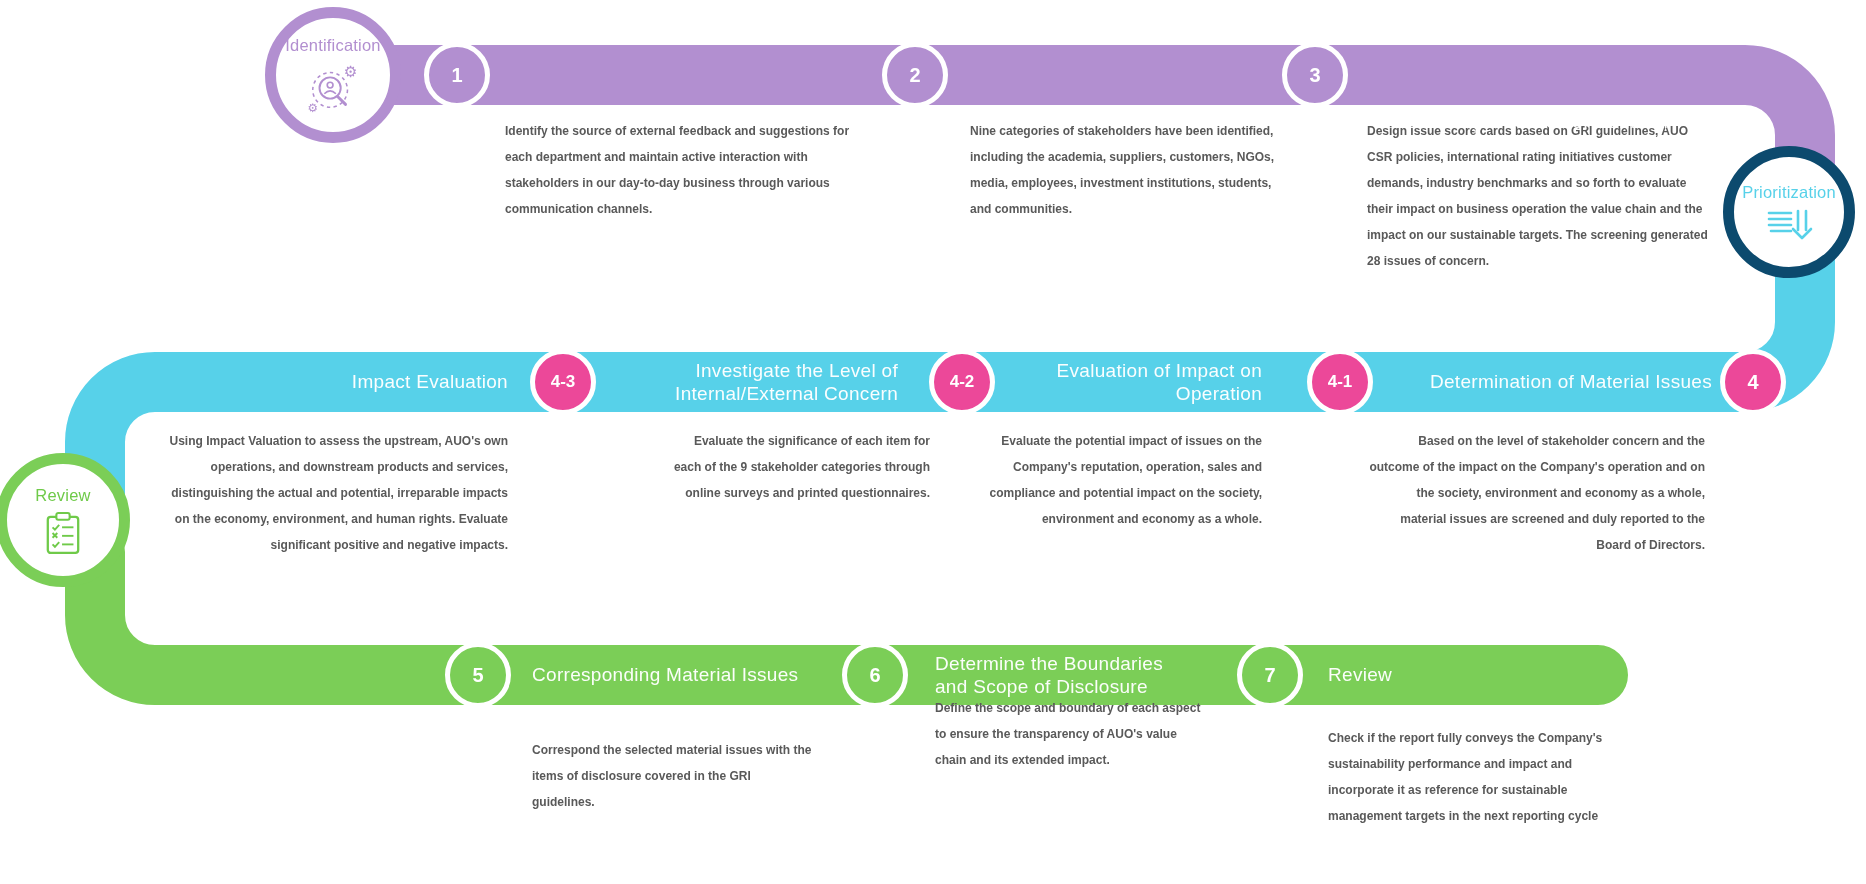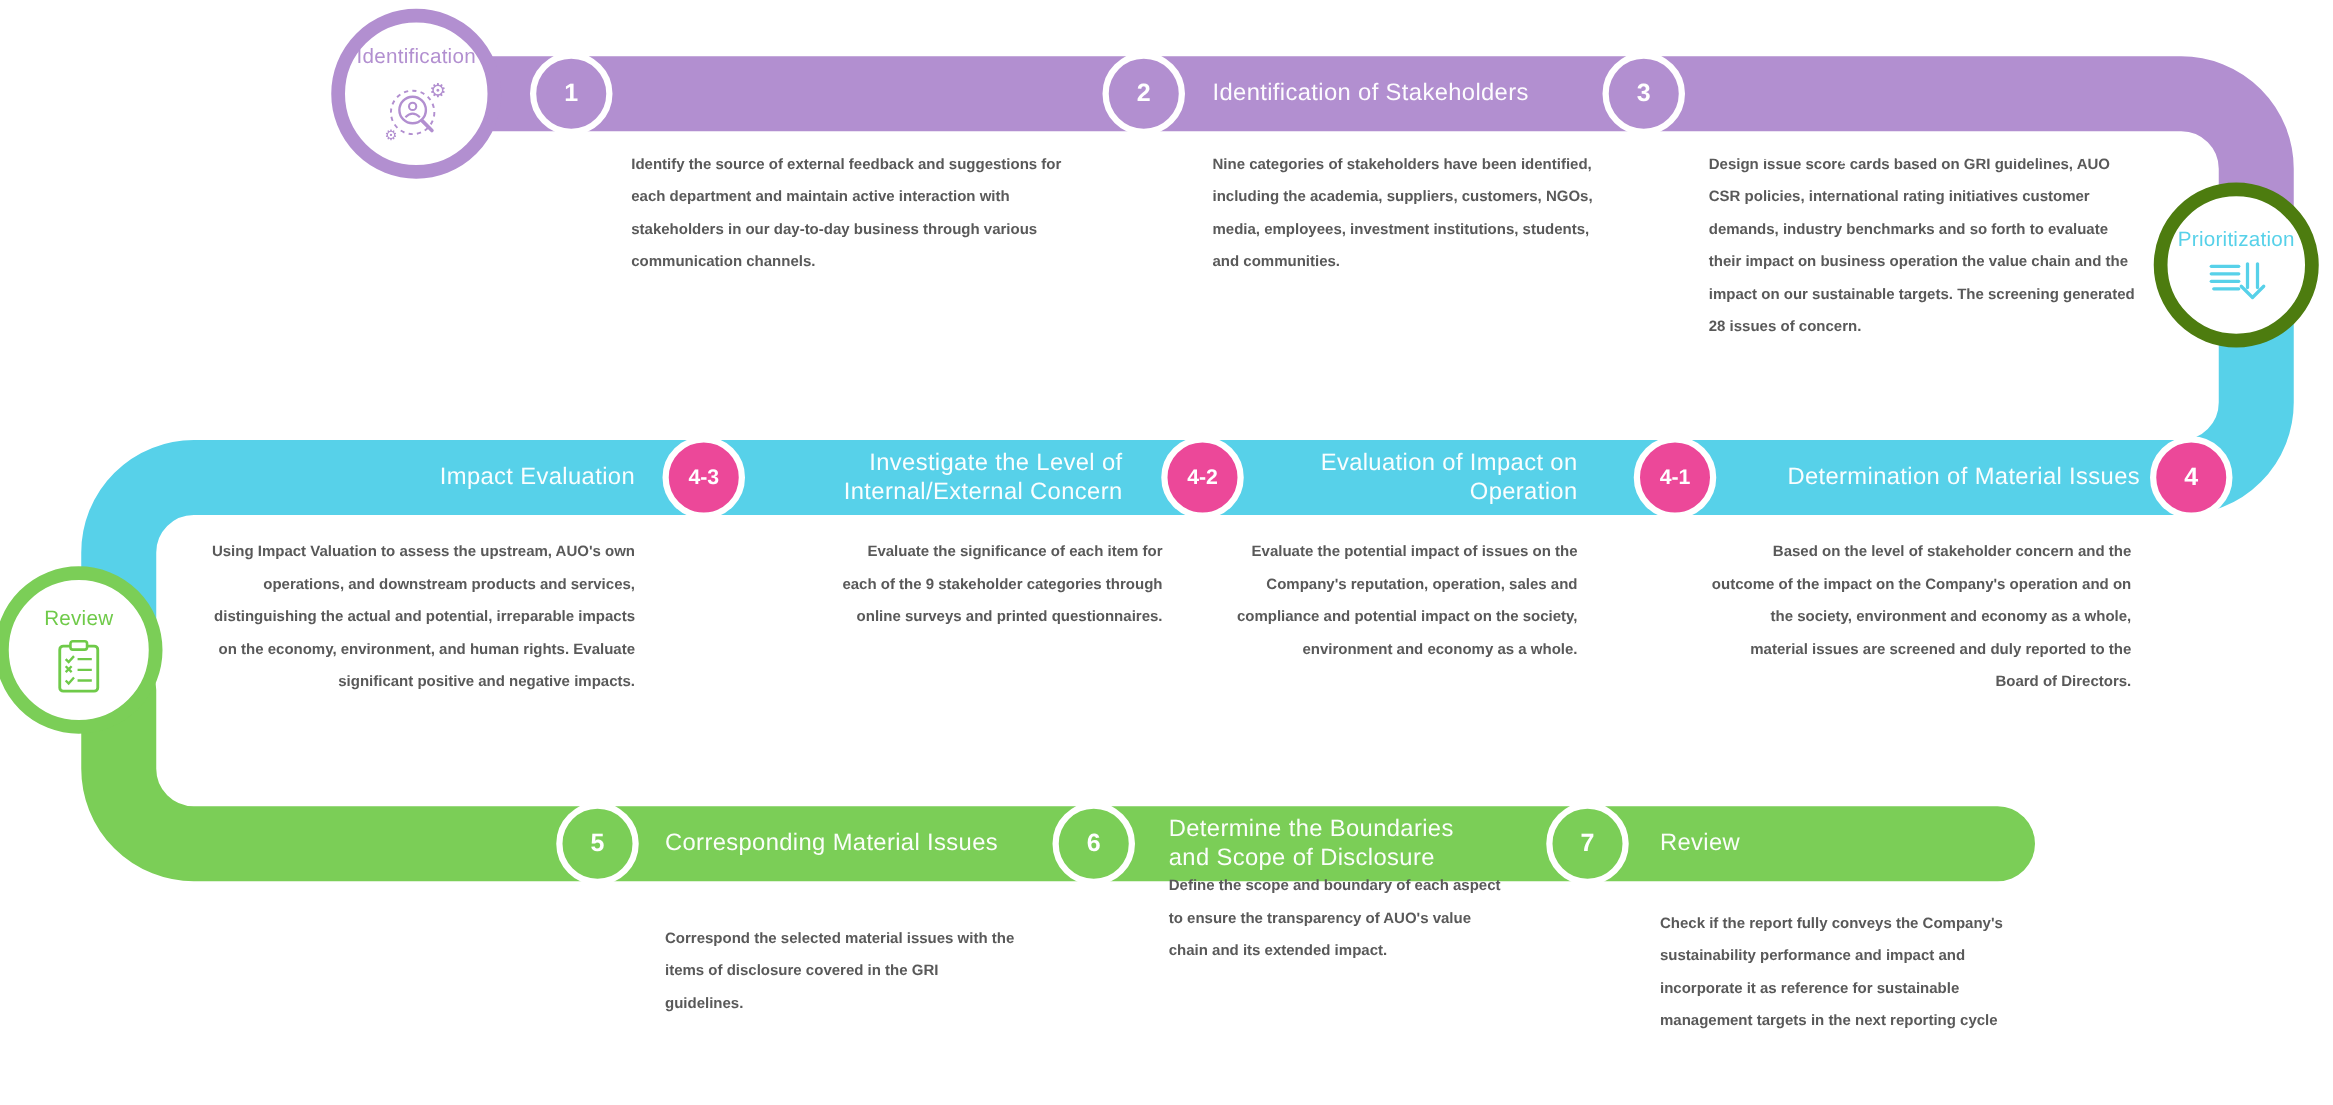--- a/index.html
+++ b/index.html
@@ -27,21 +27,21 @@
   .stepnum.small{font-size:17px;}
   .stepnum.purple{background:#b28fd0;}
   .stepnum.cyan{background:#ec4899;}
   .stepnum.green{background:#7bce57;}
   .phase{
     position:absolute;z-index:5;border-radius:50%;background:#ffffff;
     display:flex;flex-direction:column;align-items:center;justify-content:center;gap:6px;
   }
   .phase .phase-label{font-size:16.5px;font-weight:400;letter-spacing:.2px;}
   .phase.purple{border:11px solid #b28fd0;}
-  .phase.cyan{border:11px solid #4d7c0f;}
+  .phase.cyan{border:11px solid #0c4a6e;}
   .phase.green{border:11px solid #7bce57;}
   .phase.purple .phase-label{color:#b28fd0;}
   .phase.cyan .phase-label{color:#57d1e9;}
   .phase.green .phase-label{color:#6fca49;}
 </style>
 </head>
 <body>
 
 <div id="stage">
 
@@ -115,21 +115,20 @@
   <div class="stepnum green" style="left:445px;top:642px;">
       <span>5</span>
     </div>
   <div class="stepnum green" style="left:842px;top:642px;">
       <span>6</span>
     </div>
   <div class="stepnum green" style="left:1237px;top:642px;">
       <span>7</span>
     </div>
 
-  <div class="band-title" style="left:970px;top:45px;width:320px;">Identification of Stakeholders</div>
   <div class="band-title" style="left:1394px;top:45px;width:330px;margin-top:47px;">Screening of Issues of Concern</div>
   <div class="band-title right" style="left:308px;top:352px;width:200px;">Impact Evaluation</div>
   <div class="band-title right" style="left:658px;top:352px;width:240px;">Investigate the Level of Internal/External Concern</div>
   <div class="band-title right" style="left:1042px;top:352px;width:220px;">Evaluation of Impact on Operation</div>
   <div class="band-title right" style="left:1412px;top:352px;width:300px;">Determination of Material Issues</div>
   <div class="band-title" style="left:532px;top:645px;width:300px;">Corresponding Material Issues</div>
   <div class="band-title" style="left:935px;top:645px;width:250px;">Determine the Boundaries and Scope of Disclosure</div>
   <div class="band-title" style="left:1328px;top:645px;width:200px;">Review</div>
 
   <div class="body-text" style="left:505px;top:118px;width:352px;">Identify the source of external feedback and suggestions for each department and maintain active interaction with stakeholders in our day-to-day business through various communication channels.</div>

